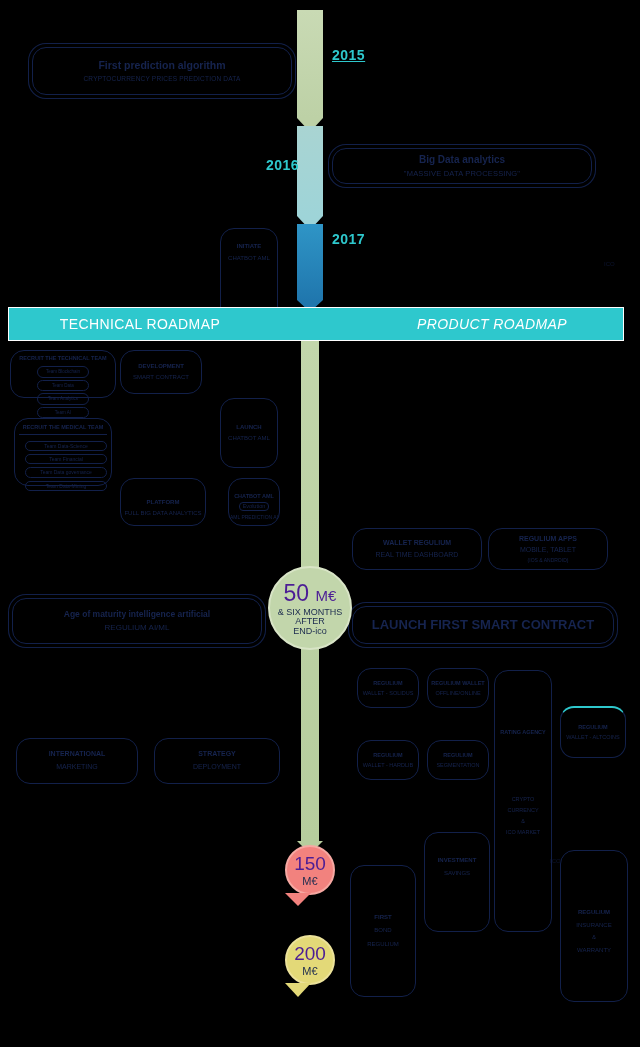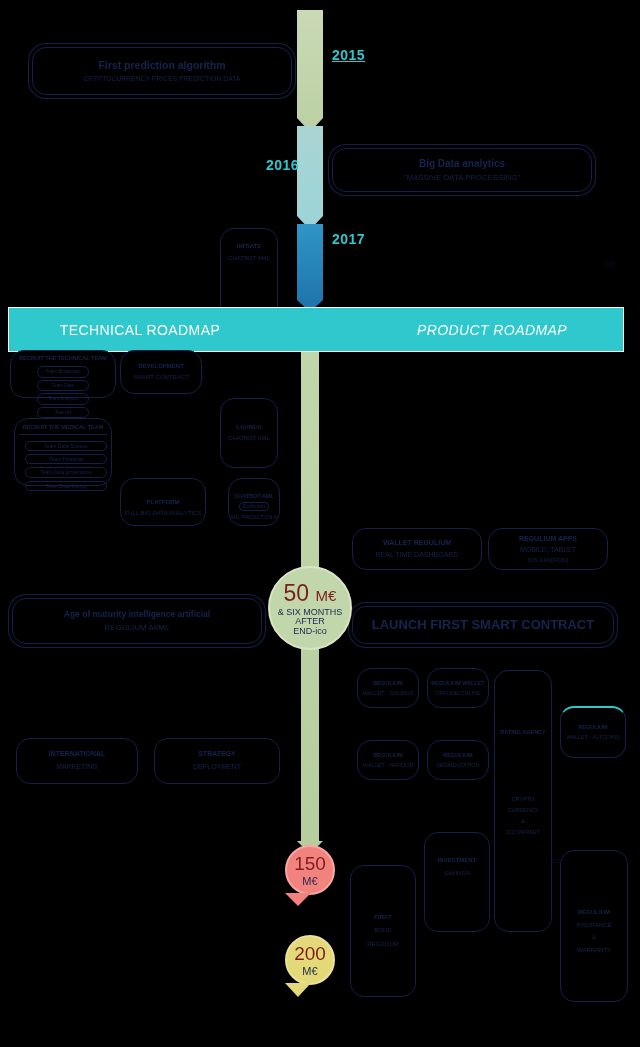--- a/index.html
+++ b/index.html
@@ -19,37 +19,37 @@
         border:1px solid #12204a;border-radius:14px;
         background:#000;color:#16244f;
         display:flex;flex-direction:column;align-items:center;
         justify-content:center;text-align:center;line-height:1.25;}
   .node.dbl{box-shadow:0 0 0 3px #000, 0 0 0 4px #12204a;}
   .node .t1{font-weight:bold;}
   .node .t2{}
   .node .t3{font-size:5px;}
 
   
-  .banner{position:absolute;left:8px;top:307px;width:616px;height:45px;
+  .banner{position:absolute;left:8px;top:307px;width:616px;height:34px;
           background:#2ec8cd;border:1px solid #ffffff;box-sizing:border-box;
           display:flex;align-items:center;}
   .banner div{flex:1;text-align:center;color:#fff;font-size:14px;
               letter-spacing:.4px;}
   .banner .left{padding-right:60px;}
   .banner .right{padding-left:30px;font-style:italic;}
 
   
   .year{position:absolute;color:#2ec8cd;font-weight:bold;font-size:14px;
         letter-spacing:.5px;}
 
   
   .milestone{position:absolute;border-radius:50%;
              display:flex;flex-direction:column;align-items:center;
              justify-content:center;text-align:center;box-sizing:border-box;}
-  .milestone .big{font-size:23px;color:#7f1d1d;font-weight:normal;}
+  .milestone .big{font-size:23px;color:#4c1d95;font-weight:normal;}
   .milestone .big em{font-style:normal;font-size:15px;}
   .milestone .sub{font-size:9px;color:#1b2a4e;line-height:1.05;margin-top:1px;}
   .m50{left:268px;top:566px;width:84px;height:84px;background:#c2d6ab;
        border:2px solid #d8e4c6;}
   .m150{left:285px;top:845px;width:50px;height:50px;background:#f2827e;
         border:2px solid #f6a8a2;}
   .m200{left:285px;top:935px;width:50px;height:50px;background:#e3d978;
         border:2px solid #ece29a;}
   .m150 .big,.m200 .big{font-size:19px;}
   .m150 .sub,.m200 .sub{font-size:11px;}
@@ -83,21 +83,21 @@
 
   <div class="year" style="left:332px;top:47px;text-decoration:underline;">2015</div>
   <div class="year" style="left:266px;top:157px;">2016</div>
   <div class="year" style="left:332px;top:231px;">2017</div>
 
   <div class="node dbl" style="left:32px;top:47px;width:260px;height:48px;font-size:9px;">
     <div class="t1" style="font-size:10.5px;">First prediction algorithm</div>
     <div class="t2" style="font-size:6.5px;margin-top:3px;letter-spacing:.2px;">CRYPTOCURRENCY PRICES PREDICTION DATA</div>
   </div>
 
-  <div class="node dbl" style="left:332px;top:148px;width:260px;height:44px;">
+  <div class="node dbl" style="left:332px;top:148px;width:260px;height:36px;">
     <div class="t1" style="font-size:10px;">Big Data analytics</div>
     <div class="t2" style="font-size:7.5px;margin-top:3px;letter-spacing:.2px;">"MASSIVE DATA PROCESSING"</div>
   </div>
 
   <div class="node" style="left:220px;top:228px;width:58px;height:110px;font-size:6px;justify-content:flex-start;padding-top:14px;">
     <div class="t1">INITIATE</div>
     <div class="t2" style="margin-top:4px;">CHATBOT AML</div>
   </div>
 
   <div class="banner">

